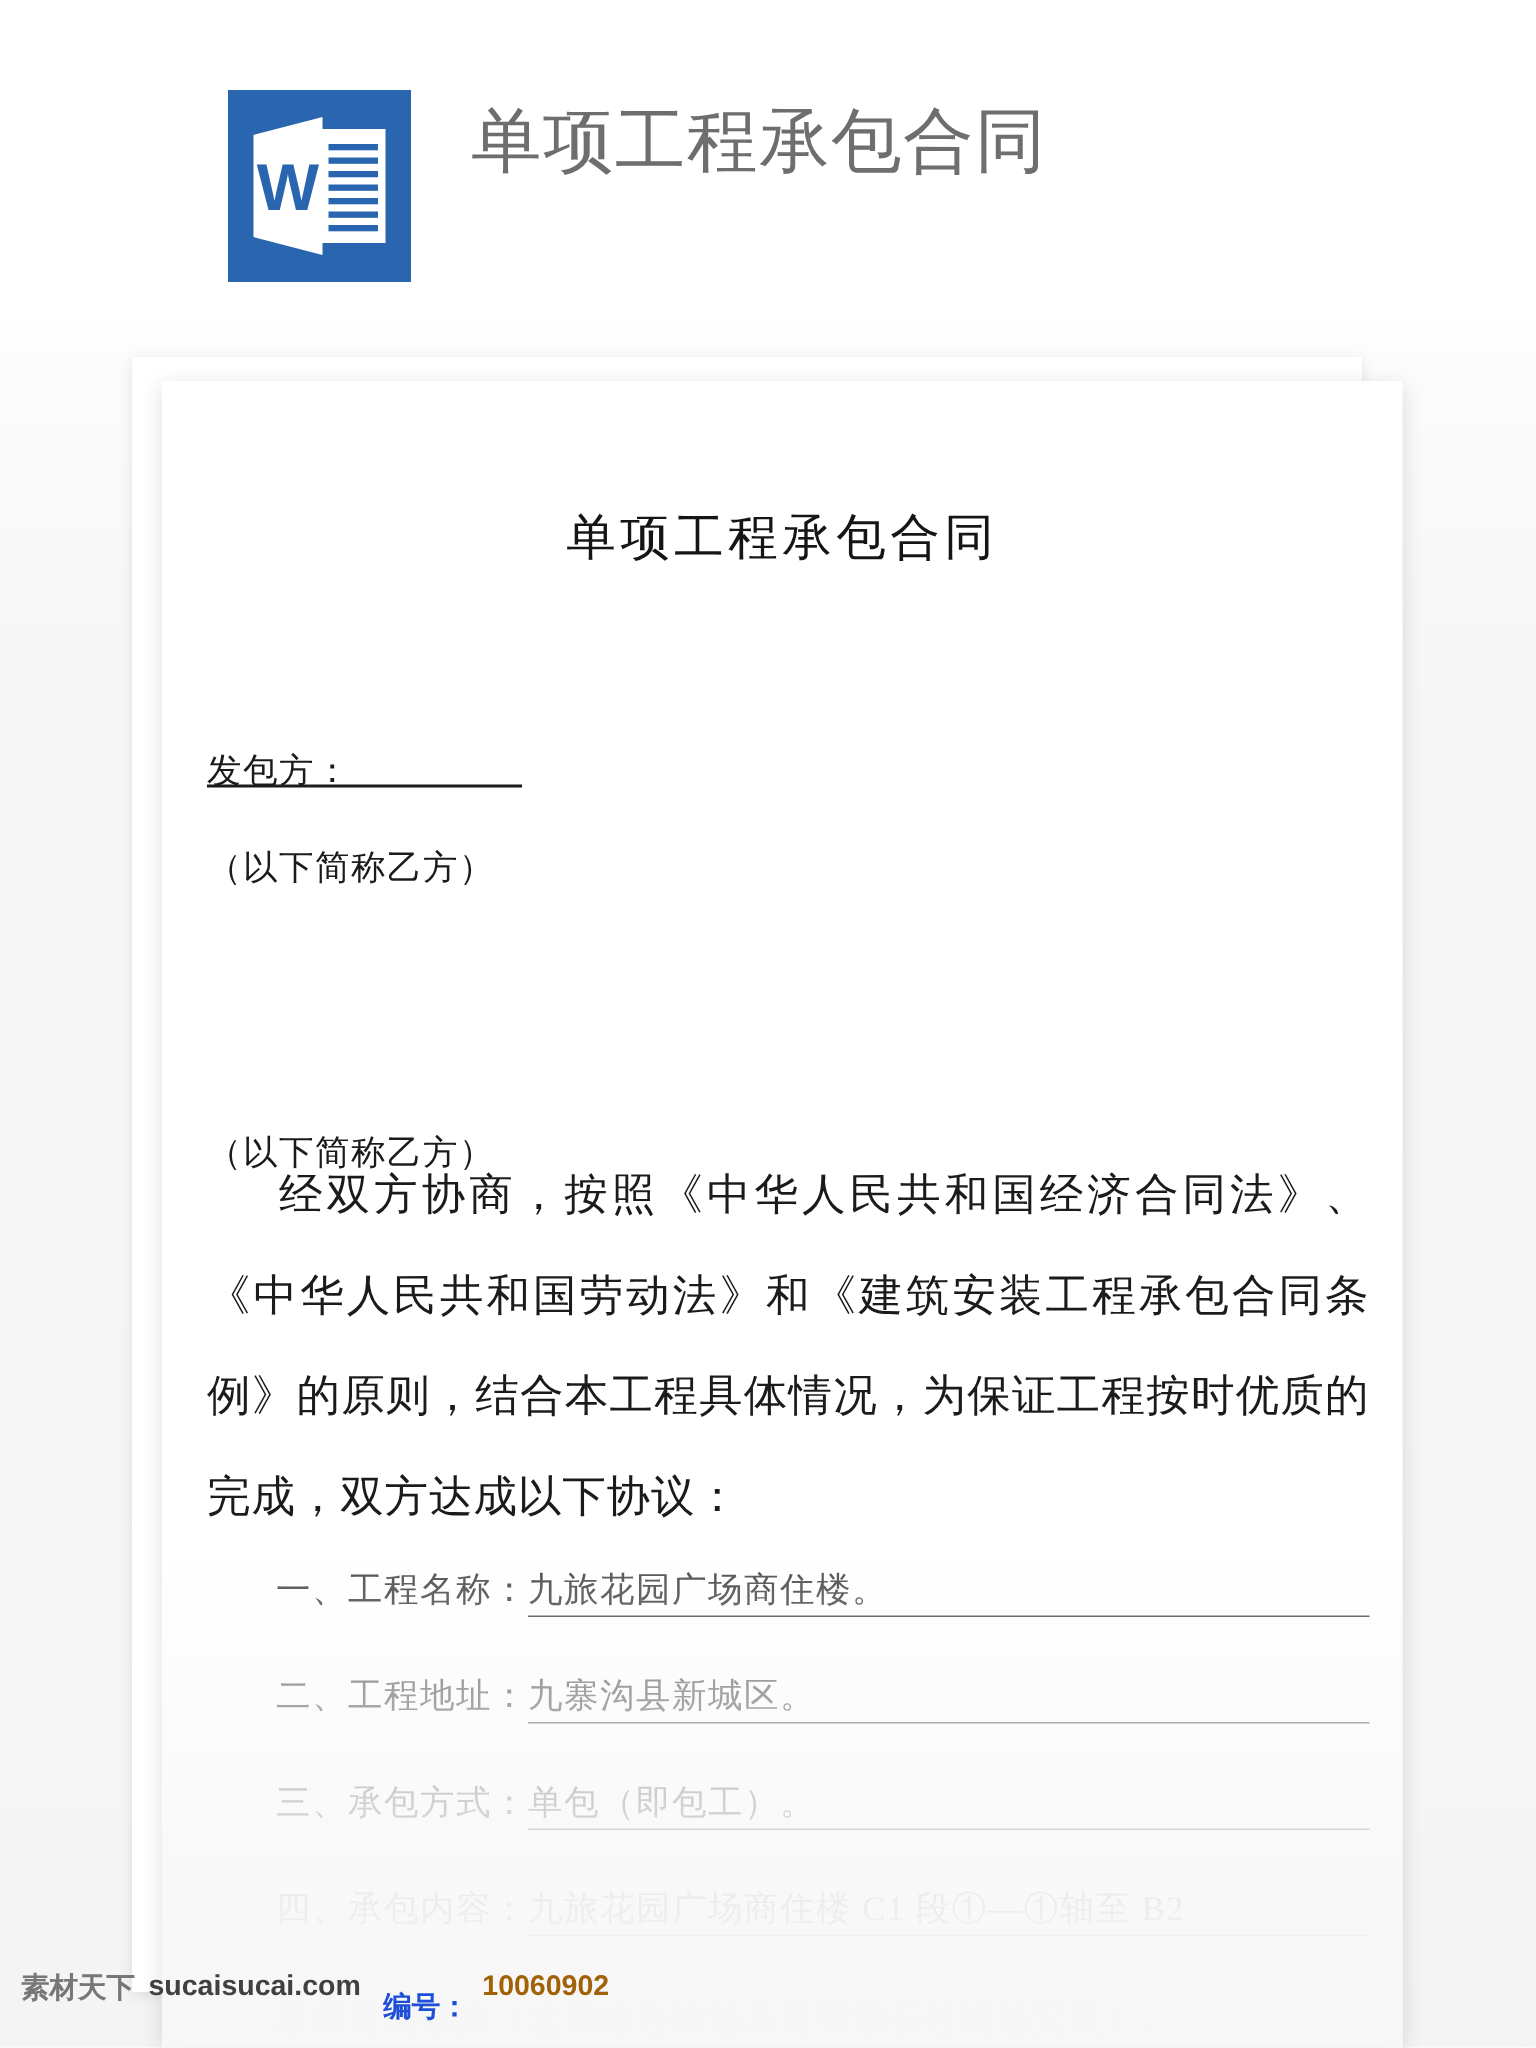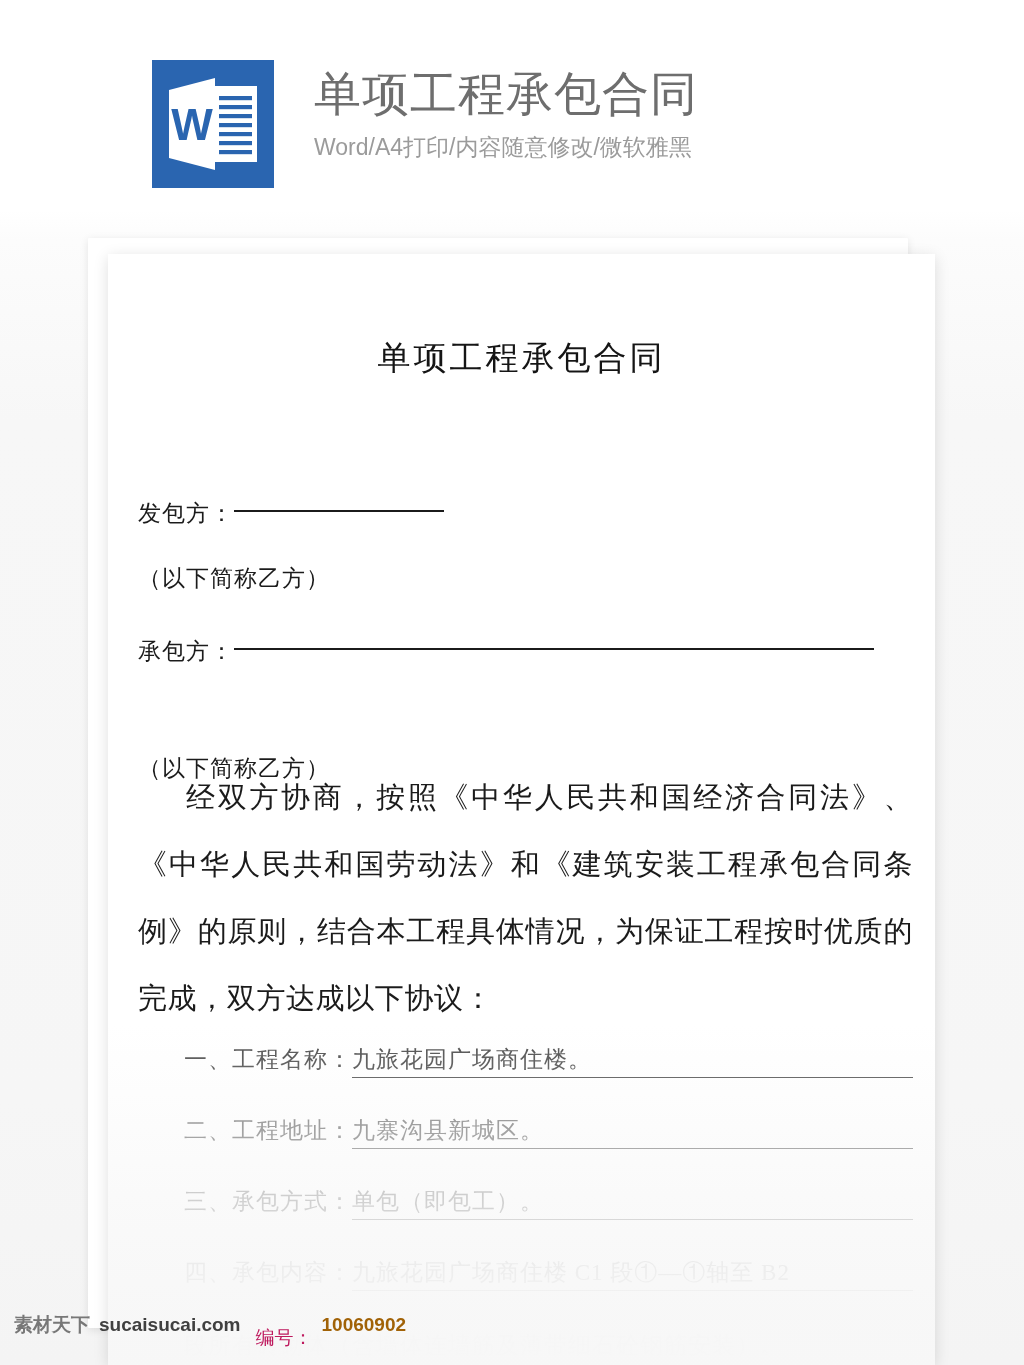--- a/index.html
+++ b/index.html
@@ -140,21 +140,22 @@
 
   .doc-line {
     font-size: 23px;
     line-height: 1;
     letter-spacing: 1px;
     white-space: nowrap;
   }
 
   .party-row {
     display: flex;
-    align-items: center;
+    align-items: flex-start;
+    flex-direction: column;
   }
   .party-label { flex: 0 0 auto; }
   .blank-rule {
     display: inline-block;
     border-bottom: 2px solid #1b1b1b;
     height: 1px;
     position: relative;
     top: -3px;
   }
   .rule-short { width: 210px; }
@@ -237,22 +238,22 @@
     letter-spacing: 0px;
   }
   #footer-site {
     font-size: 19px;
     font-weight: bold;
     color: #404040;
     letter-spacing: 0px;
   }
   #footer-idlabel {
     font-size: 19px;
-    font-weight: normal;
-    color: #be185d;
+    font-weight: bold;
+    color: #1d4ed8;
     margin-left: 6px;
     margin-top: 26px;
   }
   #footer-idvalue {
     font-size: 19px;
     font-weight: bold;
     color: #a16207;
   }
 </style>
 </head>
@@ -277,43 +278,38 @@
         <rect x="67" y="90" width="33" height="4.2"></rect>
       </g>
 
       <polygon points="17,30 63,18 63,110 17,98" fill="#ffffff"></polygon>
       <text x="40" y="80" text-anchor="middle" fill="#2a65b0" font-family="Liberation Sans, sans-serif" font-size="44" font-weight="bold">W</text>
     </svg>
   </div>
 
   <div id="header-text">
     <div id="header-title">单项工程承包合同</div>
-    <div id="header-subtitle">Word/A4打印/内容随意修改/微软雅黑</div>
   </div>
 </div>
 
 <div id="sheet-back-1" class="sheet-back"></div>
 
 <div id="sheet-main">
 
   <div id="doc">
 
     <div id="doc-title">单项工程承包合同</div>
 
     <div id="p-fabao" class="doc-line party-row">
       <span class="party-label">发包方：</span>
       <span class="blank-rule rule-short"></span>
     </div>
 
     <div id="p-jiafang" class="doc-line">（以下简称乙方）</div>
 
-    <div id="p-chengbao" class="doc-line party-row">
-      <span class="party-label">承包方：</span>
-      <span class="blank-rule rule-long"></span>
-    </div>
 
     <div id="p-yifang" class="doc-line">（以下简称乙方）</div>
 
     <div id="para-main">经双方协商，按照《中华人民共和国经济合同法》、《中华人民共和国劳动法》和《建筑安装工程承包合同条例》的原则，结合本工程具体情况，为保证工程按时优质的完成，双方达成以下协议：</div>
 
     <div id="items">
 
       <div class="item-row i1">
         <span class="fill-label">一、</span>
         <span class="fill-label">工程名称：</span>

